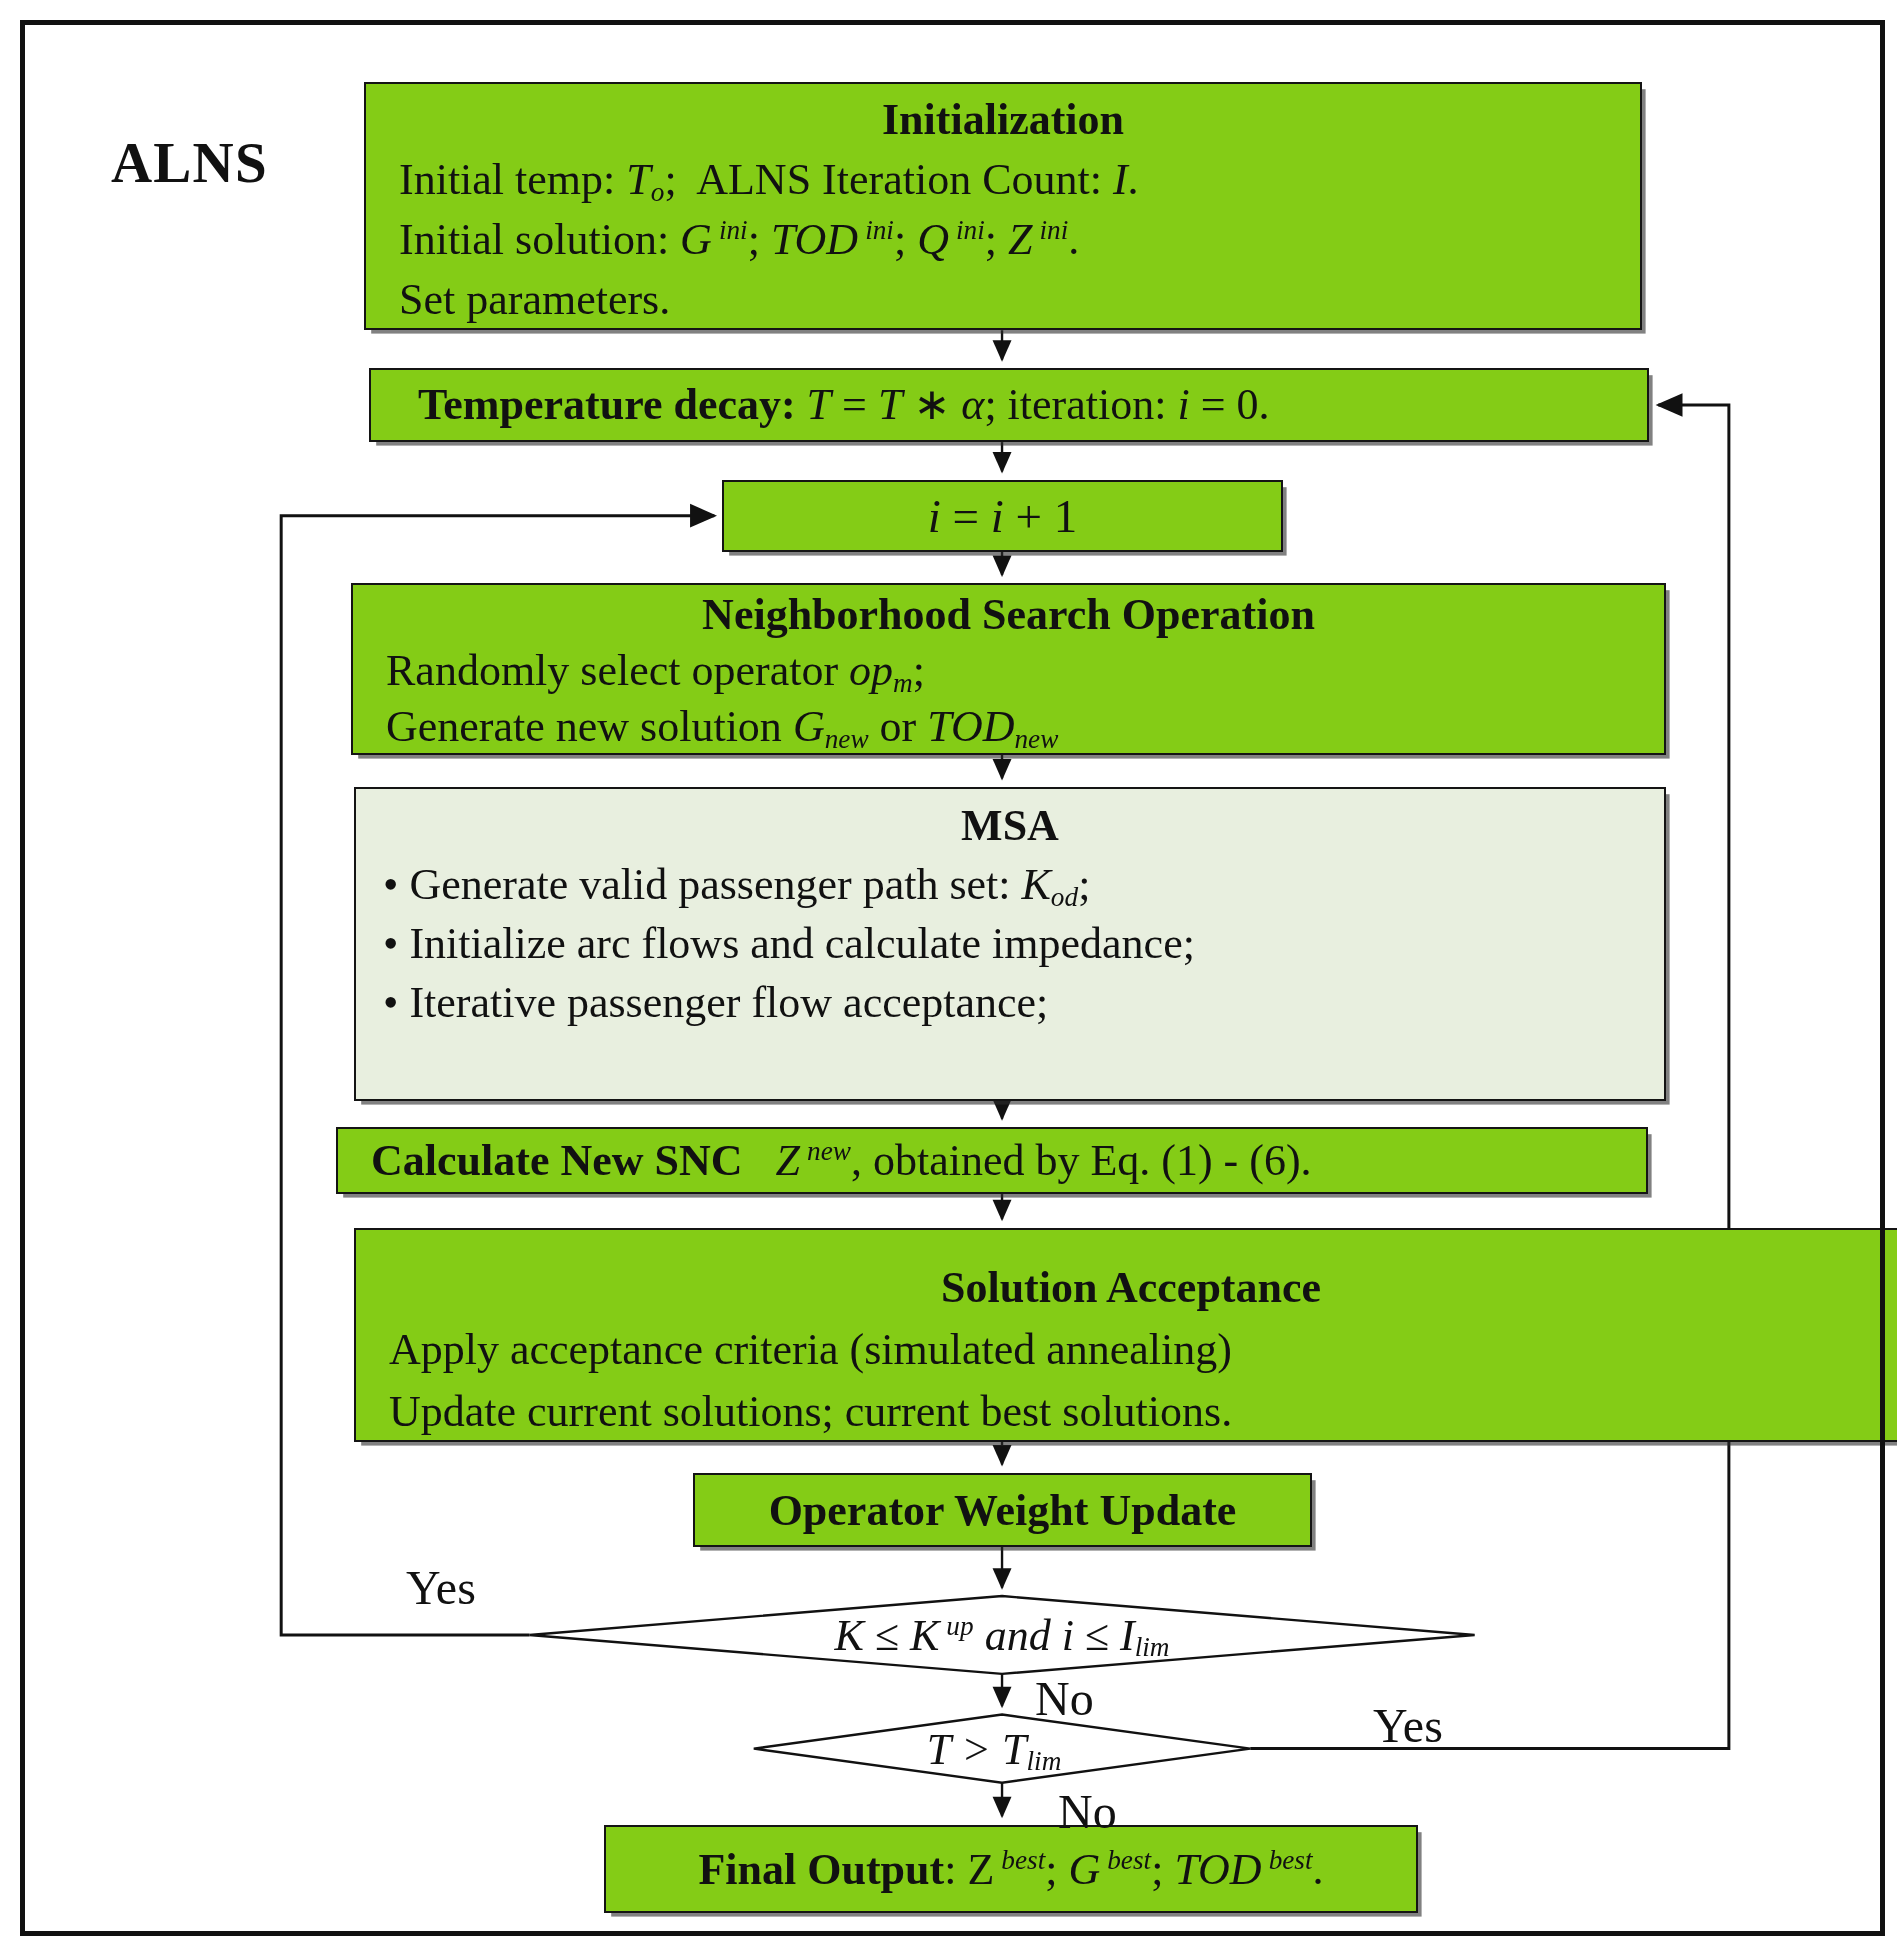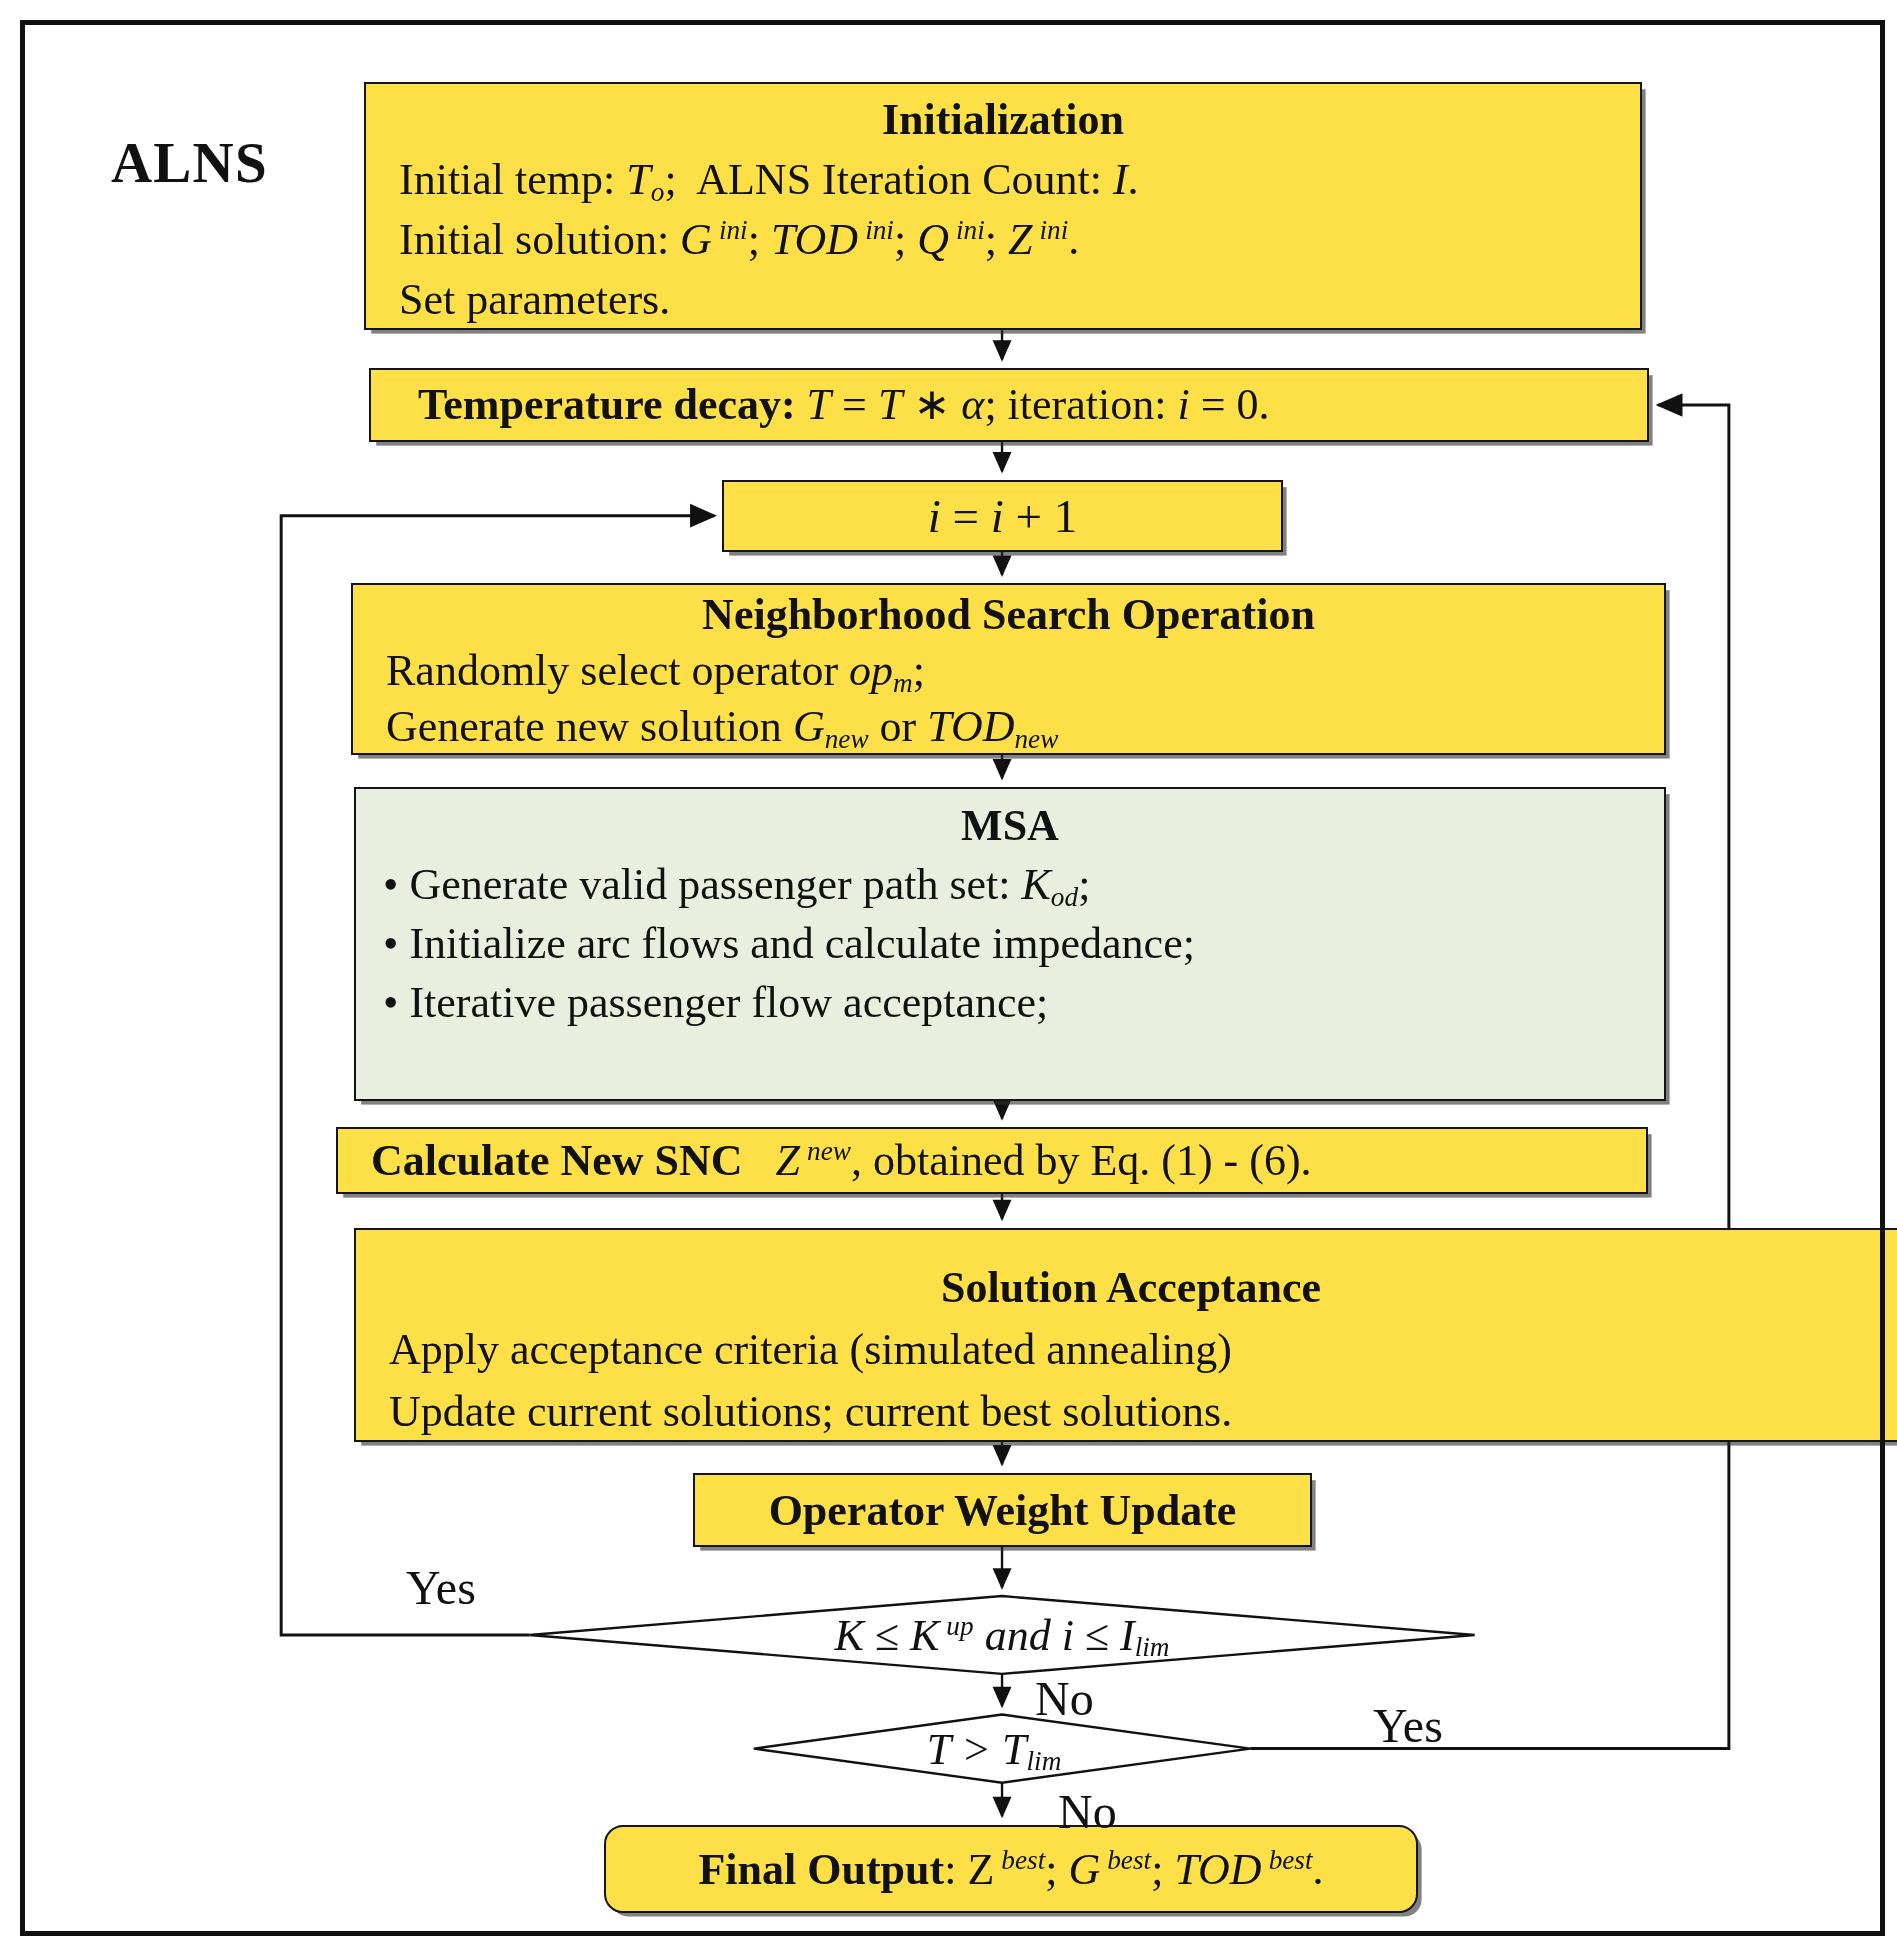--- a/index.html
+++ b/index.html
@@ -7,21 +7,21 @@
     position:relative; width:1897px; height:1955px;
     background:#ffffff; overflow:hidden;
     font-family:"Liberation Serif", serif; color:#111;
   }
   .outer-frame {
     position:absolute; left:20px; top:20px; width:1855px; height:1906px;
     border:5.4px solid #111; background:transparent;
   }
   .wires { position:absolute; left:0; top:0; width:1897px; height:1955px; }
   .node {
-    position:absolute; background:#fde047; border:2.4px solid #141414;
+    position:absolute; background:#84cc16; border:2.4px solid #141414;
     box-shadow:5.4px 5.4px 0 -1.8px rgba(45,45,45,0.6);
     font-size:44px; line-height:57px; box-sizing:border-box;
   }
   .title { text-align:center; font-weight:bold; }
   .tl { text-align:left; padding-left:33px; padding-right:12px; }
   .center-one { display:flex; align-items:center; justify-content:center; text-align:center; }
   .dlabel {
     position:absolute; transform:translate(-50%,-50%);
     font-size:44px; white-space:nowrap; text-align:center; font-style:italic;
   }
@@ -112,21 +112,21 @@
     <div class="tl">Update current solutions; current best solutions.</div>
   </div>
 
   <div class="node center-one" style="left:693px; top:1473px; width:619px; height:74px; font-weight:bold;">
     <span>Operator Weight Update</span>
   </div>
 
   <div class="dlabel" style="left:1002px; top:1635px;"><i>K</i> ≤ <i>K<sup>up</sup></i> and <i>i</i> ≤ <i>I<sub>lim</sub></i></div>
   <div class="dlabel" style="left:994px; top:1749px;"><i>T</i> &gt; <i>T<sub>lim</sub></i></div>
 
-  <div class="node center-one" style="left:604px; top:1825px; width:814px; height:88px;border-radius:19px;">
+  <div class="node center-one" style="left:604px; top:1825px; width:814px; height:88px;">
     <span><b>Final Output</b>: Z<sup><i>best</i></sup>; <i>G</i><sup><i>best</i></sup>; <i>TOD</i><sup><i>best</i></sup>.</span>
   </div>
 
   <div class="elabel" style="left:406px; top:1560px;">Yes</div>
   <div class="elabel" style="left:1035px; top:1671px;">No</div>
   <div class="elabel" style="left:1373px; top:1698px;">Yes</div>
   <div class="elabel" style="left:1058px; top:1784px;">No</div>
 
   <div class="outer-frame"></div>
 </div>

